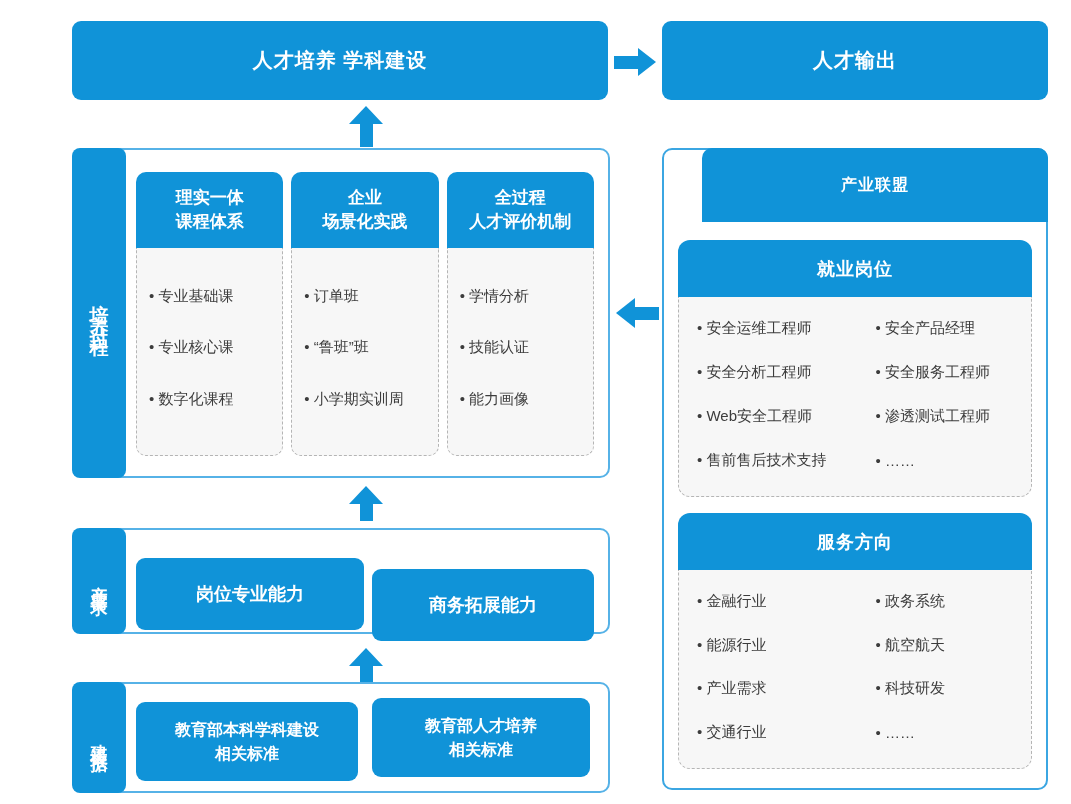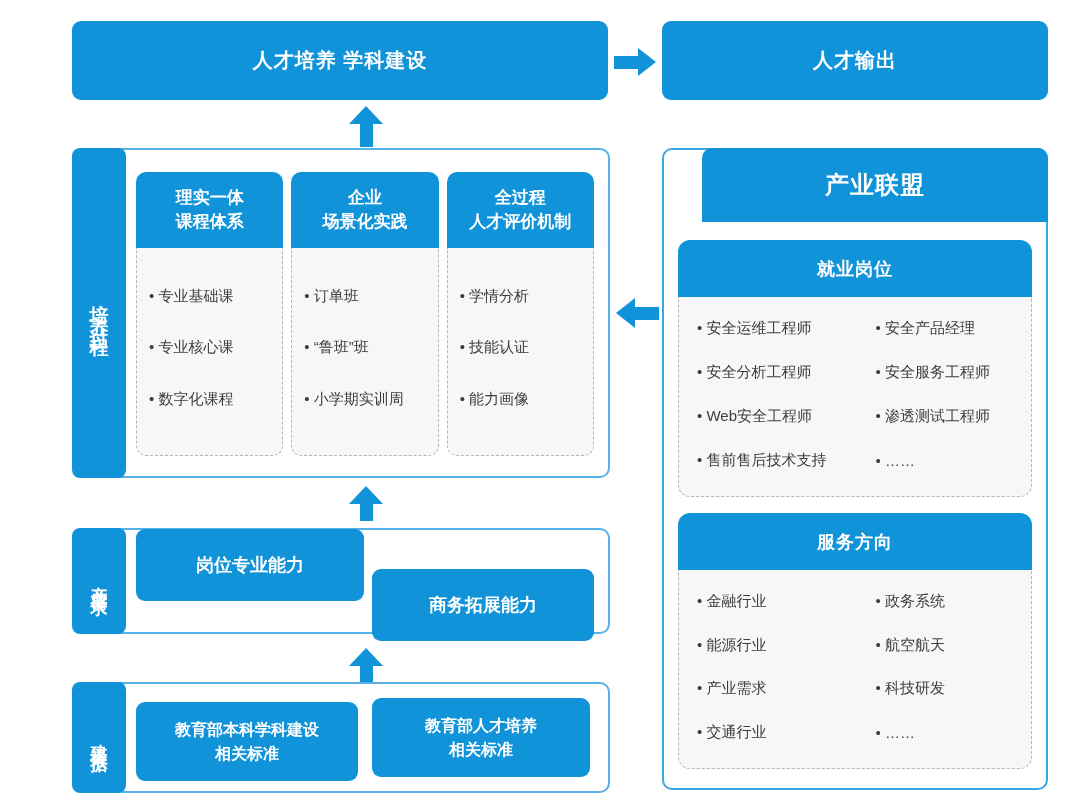--- a/index.html
+++ b/index.html
@@ -32,21 +32,21 @@
   .li{font-size:15px;color:var(--itemtext);white-space:nowrap;}
   .li::before{content:"• ";color:var(--itemtext);}
 
   
   .node-box{position:absolute;background:var(--blue);border-radius:9px;display:flex;align-items:center;justify-content:center;color:#fff;font-weight:bold;text-align:center;}
   .node-box.one-line{font-size:18px;}
   .node-box.two-line{font-size:16px;line-height:1.5;white-space:pre-line;}
 
   
   .alliance{position:absolute;left:662px;top:148px;width:386px;height:642px;background:#fff;border:2px solid #3ba6e2;border-radius:10px;}
-  .alliance-band{position:absolute;left:-2px;top:-2px;right:-2px;height:74px;background:var(--blue);border-radius:10px 10px 0 0;display:flex;align-items:center;justify-content:center;color:#fff;font-weight:bold;font-size:24px;letter-spacing:1px;margin-left:40px;}
+  .alliance-band{position:absolute;left:-2px;top:-2px;right:-2px;height:74px;background:var(--blue);border-radius:10px 10px 0 0;display:flex;align-items:center;justify-content:center;color:#fff;font-weight:bold;font-size:16px;letter-spacing:1px;margin-left:40px;}
   .group{position:absolute;left:14px;right:14px;display:flex;flex-direction:column;}
   .group-header{height:57px;background:var(--blue);border-radius:12px 12px 0 0;display:flex;align-items:center;justify-content:center;color:#fff;font-weight:bold;font-size:18px;letter-spacing:1px;}
   .group-items{flex:1;background:var(--itembg);border:1px dashed var(--dash);border-top:none;border-radius:0 0 12px 12px;display:grid;grid-template-columns:1.18fr 1fr;padding:10px 4px 14px 18px;align-items:center;}
   .group-items .li{font-size:15px;}
 
   
   .arrow-up{position:absolute;width:34px;display:flex;flex-direction:column;align-items:center;}
   .arrow-up .head{width:0;height:0;border-left:17px solid transparent;border-right:17px solid transparent;border-bottom:18px solid var(--blue);}
   .arrow-up .shaft{width:13px;flex:1;background:var(--blue);}
   .arrow-h{position:absolute;display:flex;align-items:center;}
@@ -121,21 +121,21 @@
   </div>
 
   <div class="arrow-up" style="left:349px;top:486px;height:35px;">
     <div class="head"></div>
     <div class="shaft"></div>
   </div>
 
   <div class="section" style="left:72px;top:528px;width:538px;height:106px;">
     <div class="panel"></div>
     <div class="v-label short">产业需求</div>
-    <div class="node-box one-line" style="left:64px;top:1px;width:228px;height:72px;z-index:1;">岗位专业能力</div>
+    <div class="node-box one-line" style="left:64px;top:30px;width:228px;height:72px;z-index:1;">岗位专业能力</div>
     <div class="node-box one-line" style="left:300px;top:17px;width:222px;height:72px;z-index:1;margin-top:24px;">商务拓展能力</div>
   </div>
 
   <div class="arrow-up" style="left:349px;top:648px;height:34px;">
     <div class="head"></div>
     <div class="shaft"></div>
   </div>
 
   <div class="section" style="left:72px;top:682px;width:538px;height:111px;">
     <div class="panel"></div>

